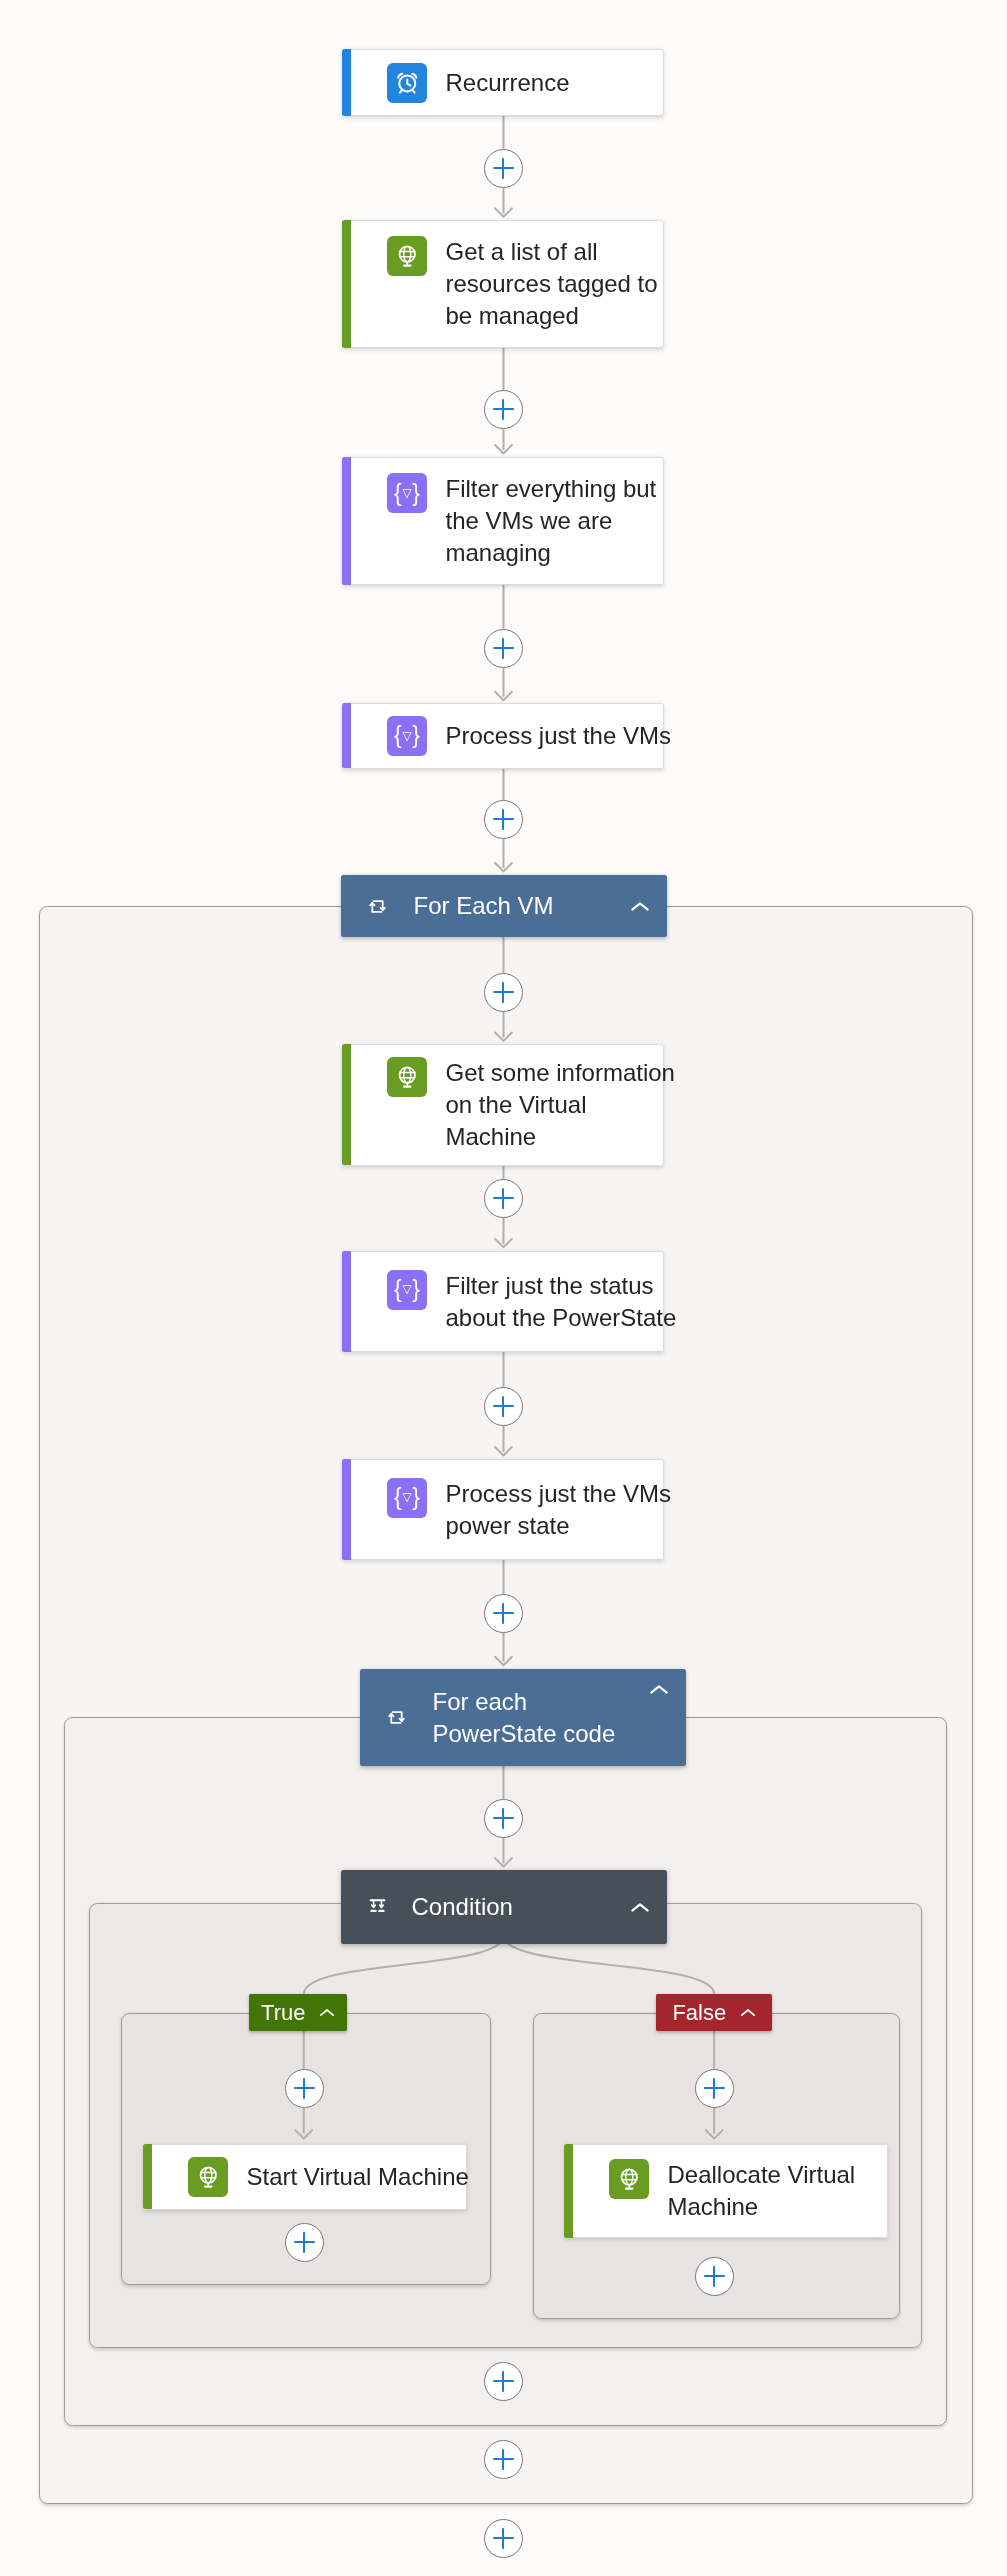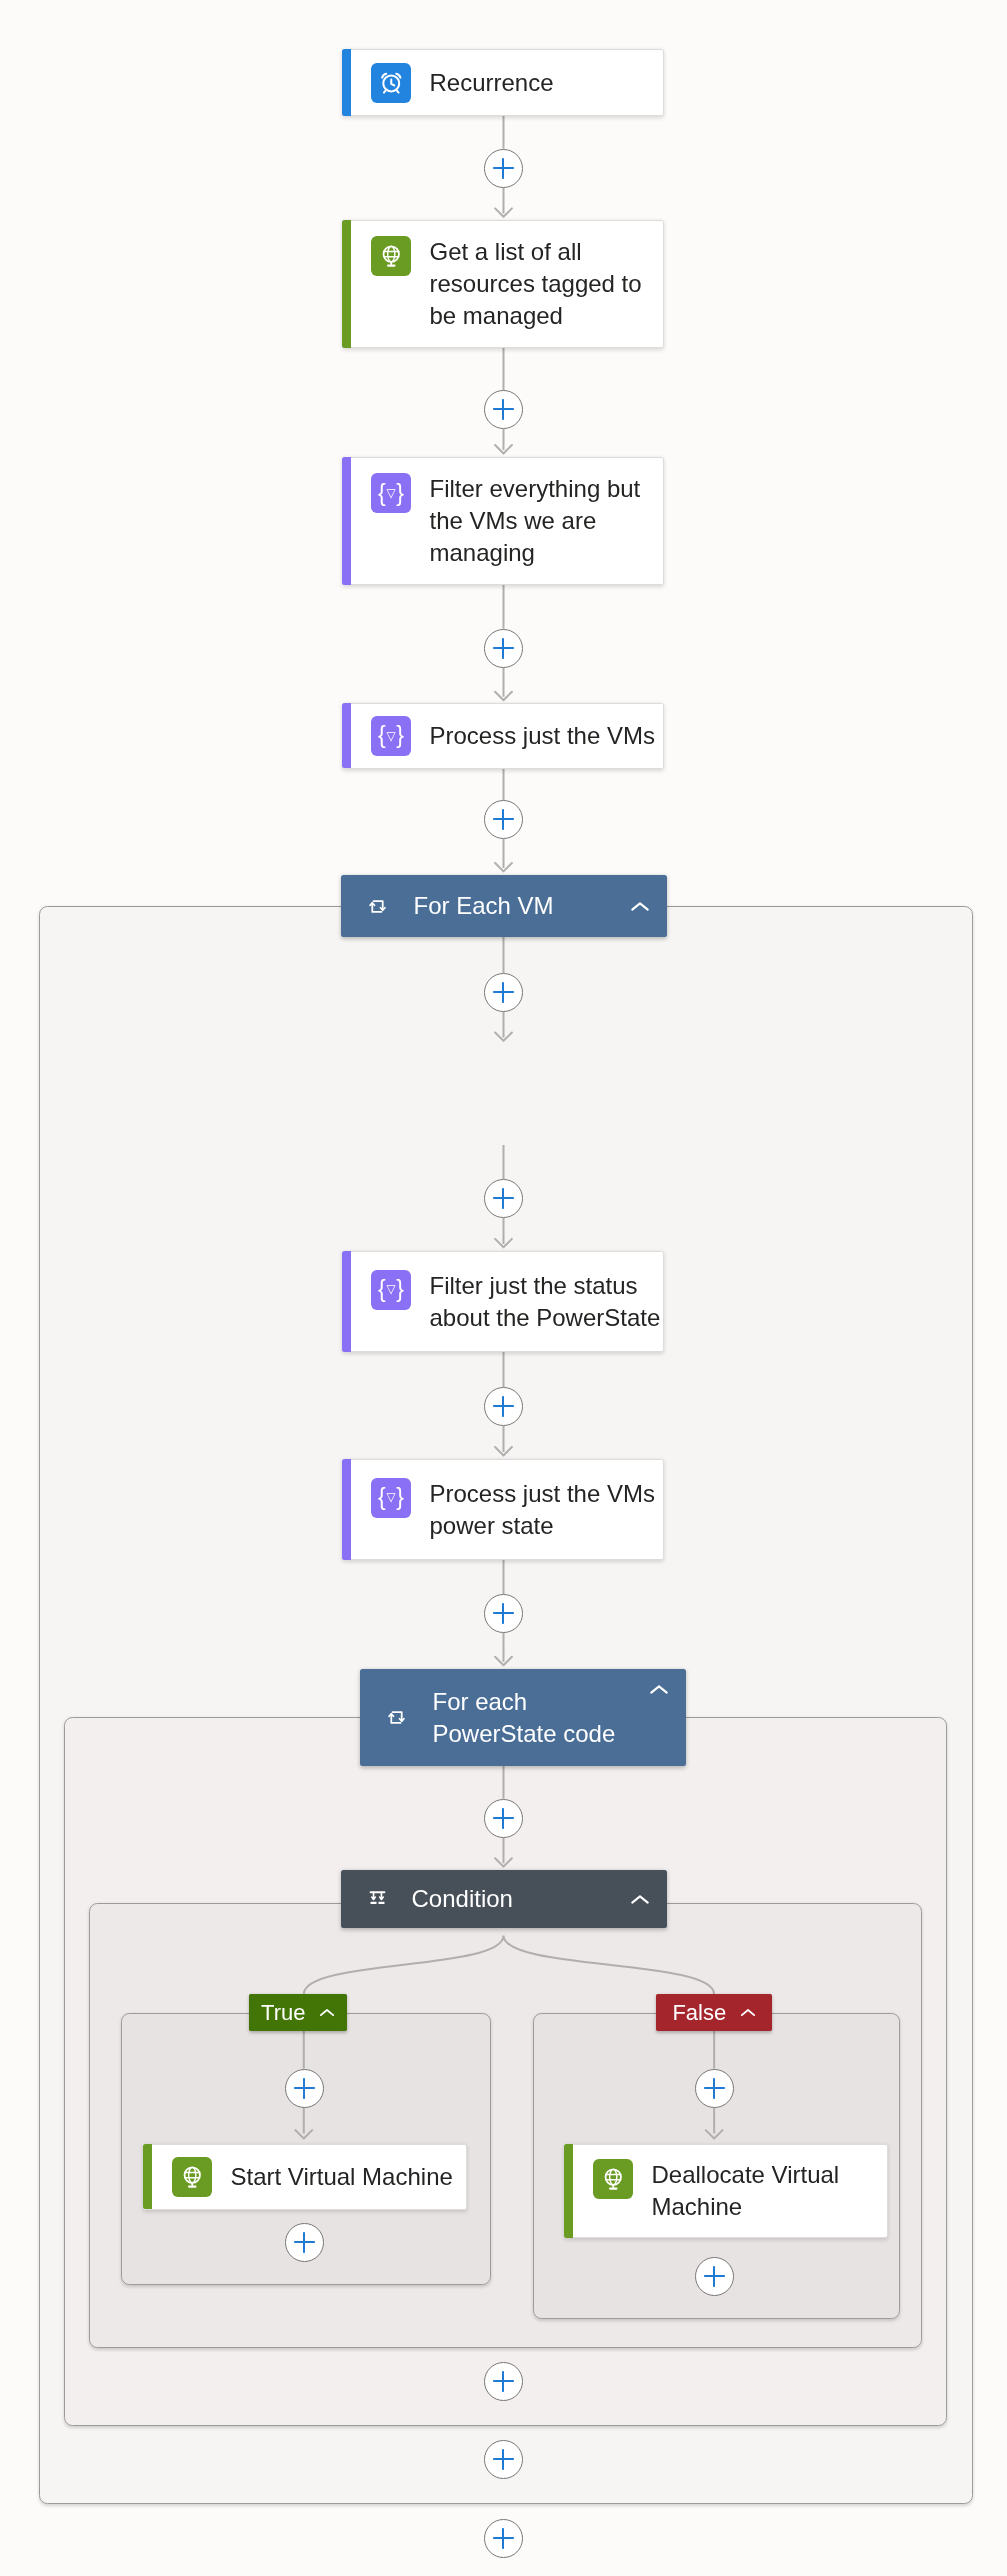--- a/index.html
+++ b/index.html
@@ -31,21 +31,21 @@
     border:0.8px solid var(--c-card-border,#dedcda);
     border-radius:2.5px;
     box-shadow:0 1.7px 4.2px rgba(0,0,0,0.14);
     display:flex;align-items:center;
     z-index:3;cursor:pointer;
   }
   .accent{position:absolute;left:-0.8px;top:-0.8px;bottom:-0.8px;width:8.4px;border-radius:2.5px 0 0 2.5px;}
   .accent.trigger{background:var(--c-trigger-accent,#2384e0);}
   .accent.http{background:var(--c-http-accent,#6a9b23);}
   .accent.query{background:var(--c-query-accent,#8a70f5);}
-  .card-body{display:flex;align-items:flex-start;gap:18.5px;padding:11.8px 11.8px 11.8px 28px;flex:1;}
+  .card-body{display:flex;align-items:flex-start;gap:18.5px;padding:11.8px 11.8px 11.8px 28px;flex:1;margin-left:16px;}
   .node-icon{
     width:40px;height:40px;border-radius:5.9px;flex:none;
     display:flex;align-items:center;justify-content:center;
   }
   .node-icon.trigger{background:var(--c-trigger-accent,#2384e0);}
   .node-icon.http{background:var(--c-http-accent,#6a9b23);}
   .node-icon.query{background:var(--c-query-accent,#8a70f5);color:#fff;}
   .card-label{
     min-height:40px;display:flex;align-items:center;
     font-size:24px;line-height:32px;color:#252423;width:237px;
@@ -190,20 +190,35 @@
       </svg>
     </span>
     <span>For Each VM</span>
     <span class="chev">
       <svg width="20" height="11" viewBox="0 0 22 12" fill="none" stroke="#fff" stroke-width="2.3" stroke-linecap="round" stroke-linejoin="round">
           <path d="M2.5 9.5 11 2.5l8.5 7"></path>
         </svg>
     </span>
   </div>
 
+  <div class="card" style="left:342px;top:1044px;min-height:101px;">
+    <span class="accent http"></span>
+    <div class="card-body">
+      <span class="node-icon http">
+        <svg width="28.5" height="28.5" viewBox="0 0 24 24" fill="none" stroke="#fff" stroke-width="1.5" stroke-linecap="round">
+          <circle cx="12" cy="10.2" r="6.5"></circle>
+          <ellipse cx="12" cy="10.2" rx="3" ry="6.5" stroke-width="1.2"></ellipse>
+          <path d="M5.7 8h12.6M5.7 12.4h12.6" stroke-width="1.2"></path>
+          <path d="M12 16.7v2"></path>
+          <path d="M9.3 19.8h5.4" stroke-width="1.9"></path>
+        </svg>
+      </span>
+      <span class="card-label">Get some information on the Virtual Machine</span>
+    </div>
+  </div>
 
   <div class="card" style="left:342px;top:1251px;min-height:101px;">
     <span class="accent query"></span>
     <div class="card-body">
       <span class="node-icon query">
         <span class="qglyph">
             <span class="br">{</span>
             <span class="fun">▽</span>
             <span class="br">}</span>
           </span>
@@ -236,21 +251,21 @@
       </svg>
     </span>
     <span style="width:191px;">For each PowerState code</span>
     <span class="chev" style="align-self:flex-start;margin-top:15px;">
       <svg width="20" height="11" viewBox="0 0 22 12" fill="none" stroke="#fff" stroke-width="2.3" stroke-linecap="round" stroke-linejoin="round">
           <path d="M2.5 9.5 11 2.5l8.5 7"></path>
         </svg>
     </span>
   </div>
 
-  <div class="scope-header condition" style="top:1870px;height:58px;">
+  <div class="scope-header condition" style="top:1870px;height:74px;">
     <span class="hicon">
       <svg width="25" height="25" viewBox="0 0 24 24" fill="none" stroke="#fff" stroke-width="1.6" stroke-linecap="round" stroke-linejoin="round">
         <path d="M5.4 5h13.2" stroke-width="2"></path>
         <path d="M8.2 5v6.4"></path>
           <path d="M6.5 9.7 8.2 11.9 9.9 9.7"></path>
         <path d="M15.8 5v6.4"></path>
           <path d="M14.1 9.7 15.8 11.9 17.5 9.7"></path>
         <path d="M6.2 15.3h4M13.8 15.3h4" stroke-width="2.2"></path>
       </svg>
     </span>

